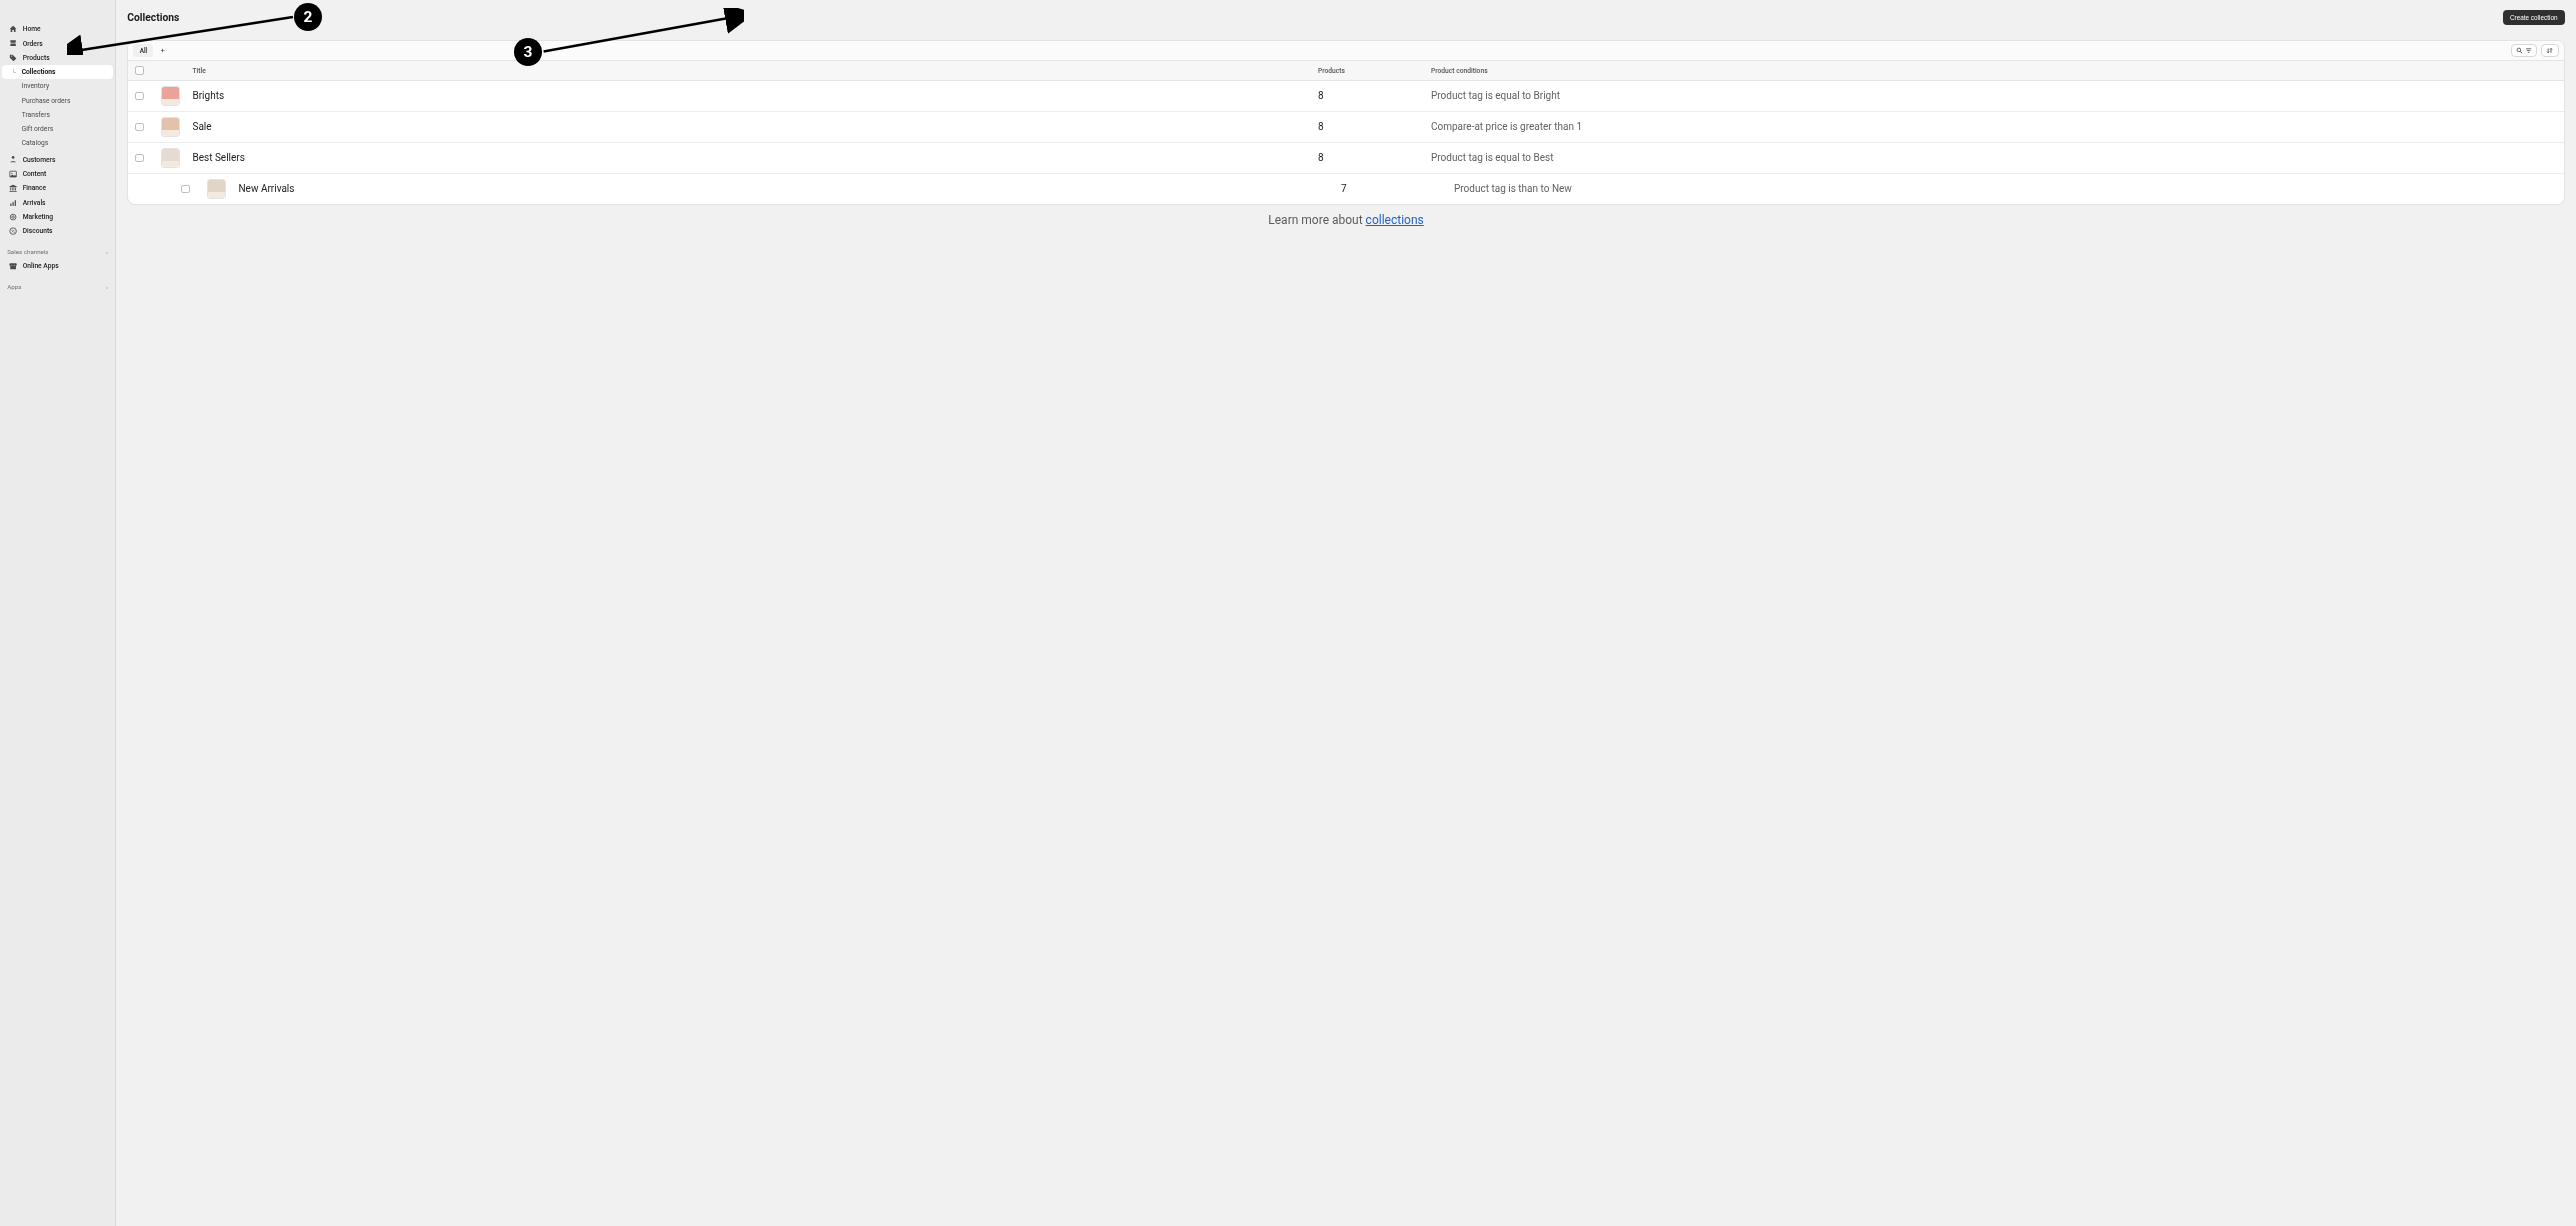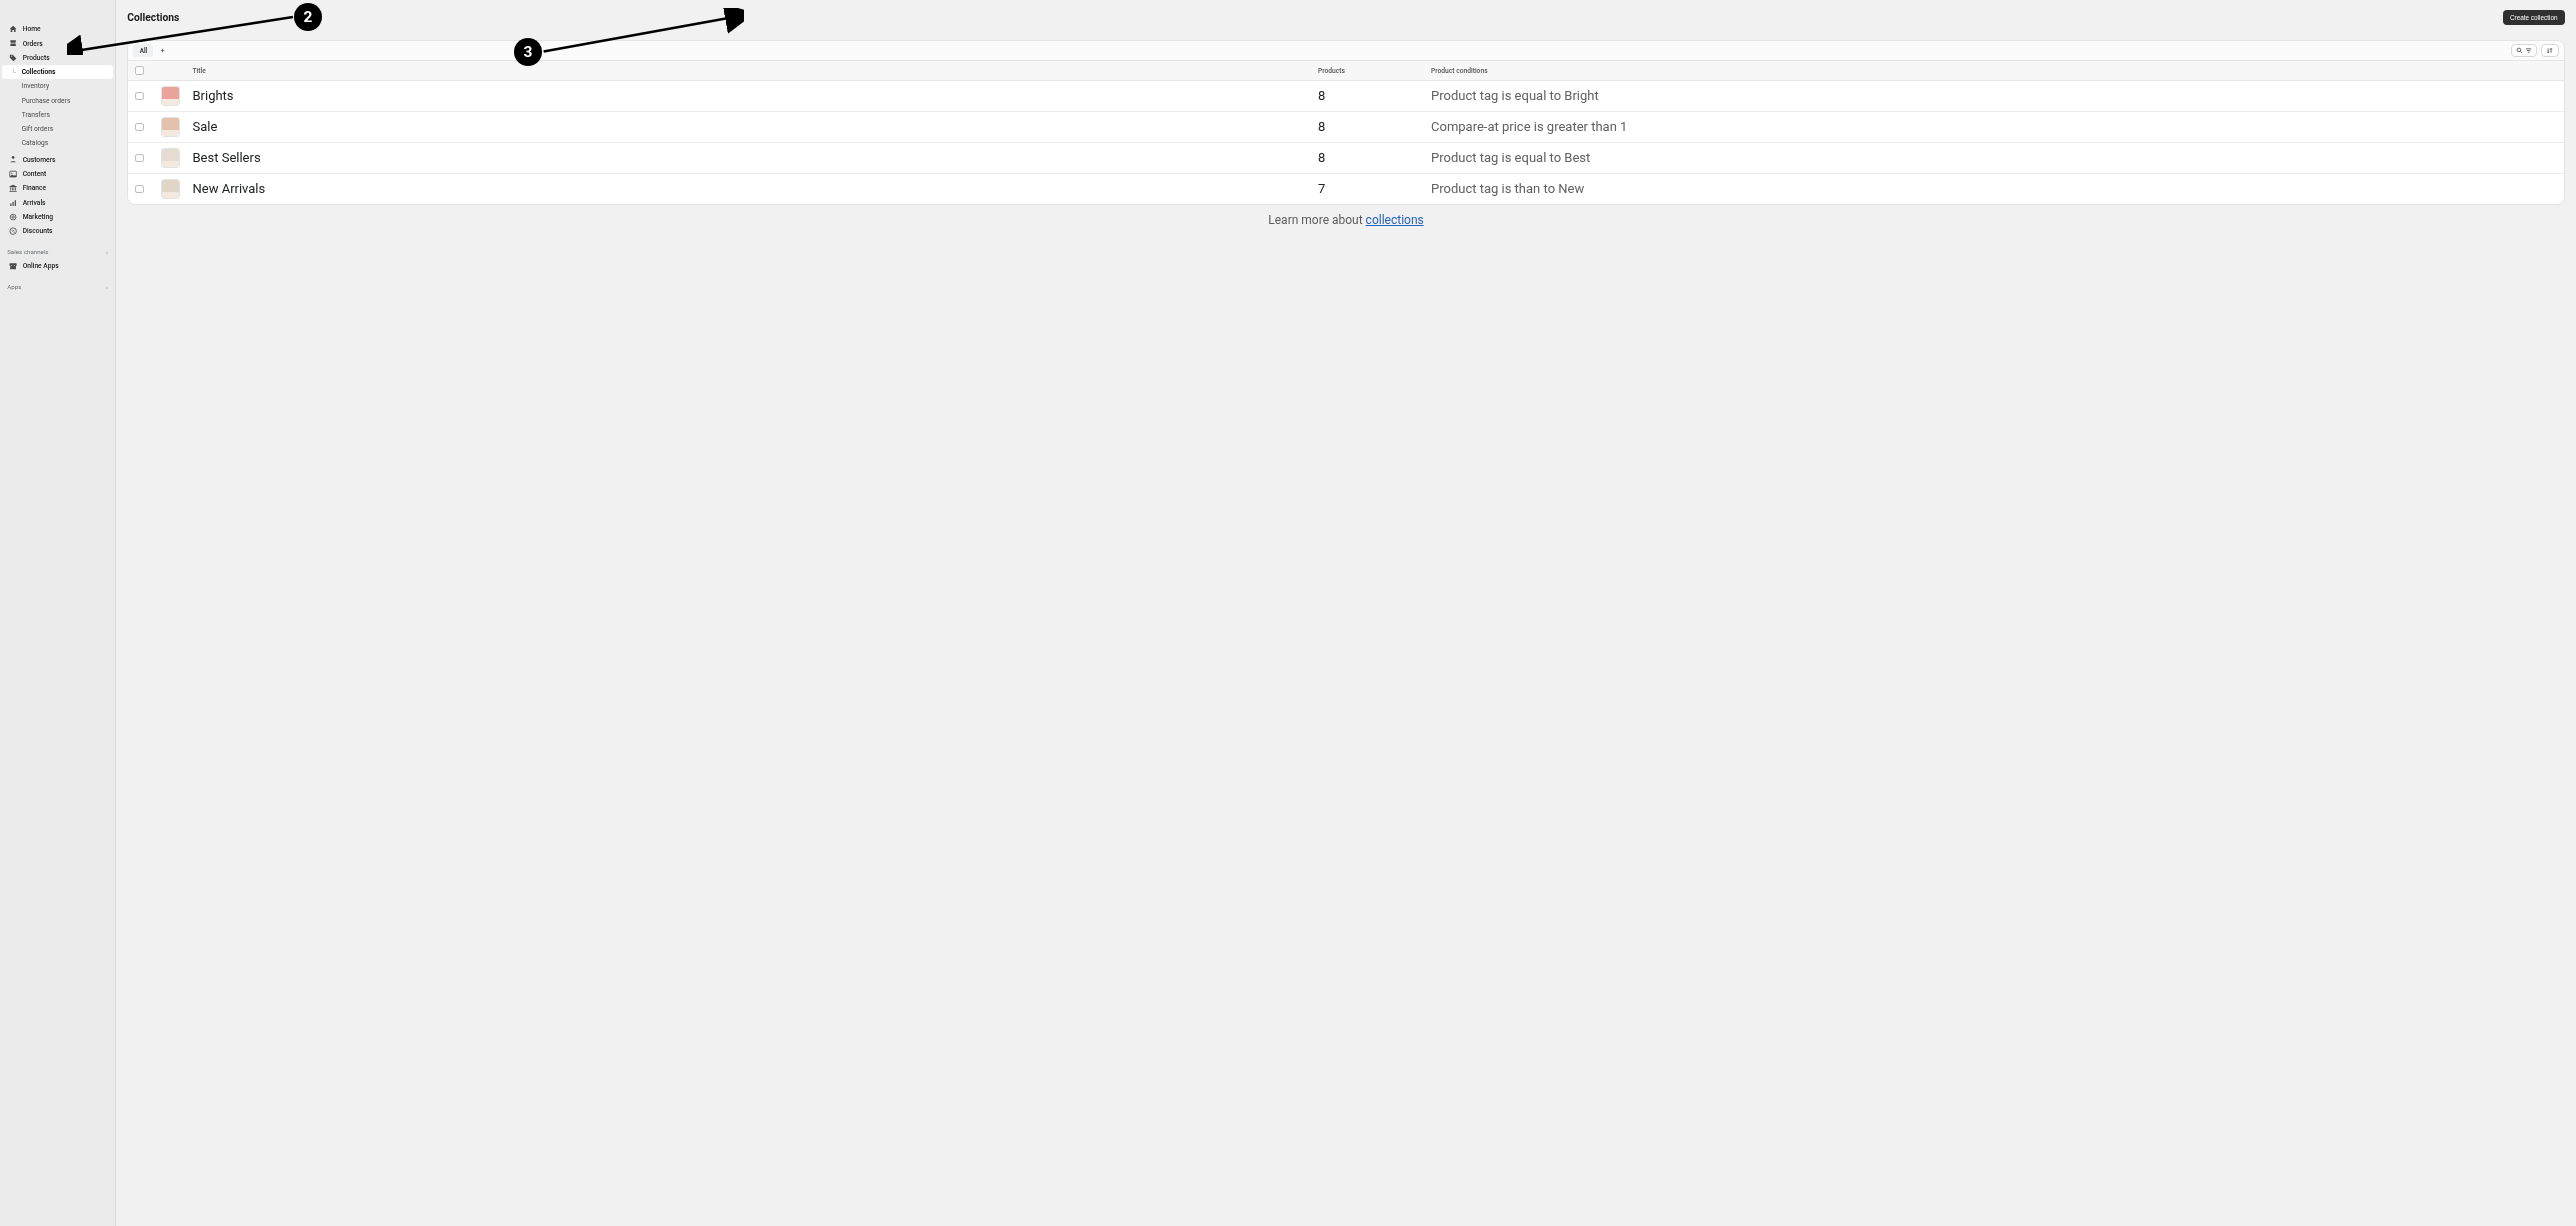--- a/index.html
+++ b/index.html
@@ -151,23 +151,23 @@
   }
   .table-header {
     background: #f7f7f7;
     border-bottom: 0.5px solid #e5e5e5;
     color: #555;
     font-size: 6.7px;
     font-weight: 500;
   }
   .row {
     border-bottom: 0.5px solid #ededed;
-    font-size: 13px;
-  }
-  .row:last-child { border-bottom:none; }
+    font-size: 10px;
+  }
+  .row:last-child { border-bottom:none;margin-left:46px; }
   .checkbox {
     width:8.2px; height:8.2px;
     border:0.8px solid #bdbdbd;
     border-radius:2.1px;
     background:#fff;
     cursor:pointer;
   }
   .thumb {
     width:18.5px; height:19.6px;
     border-radius:3.1px;

